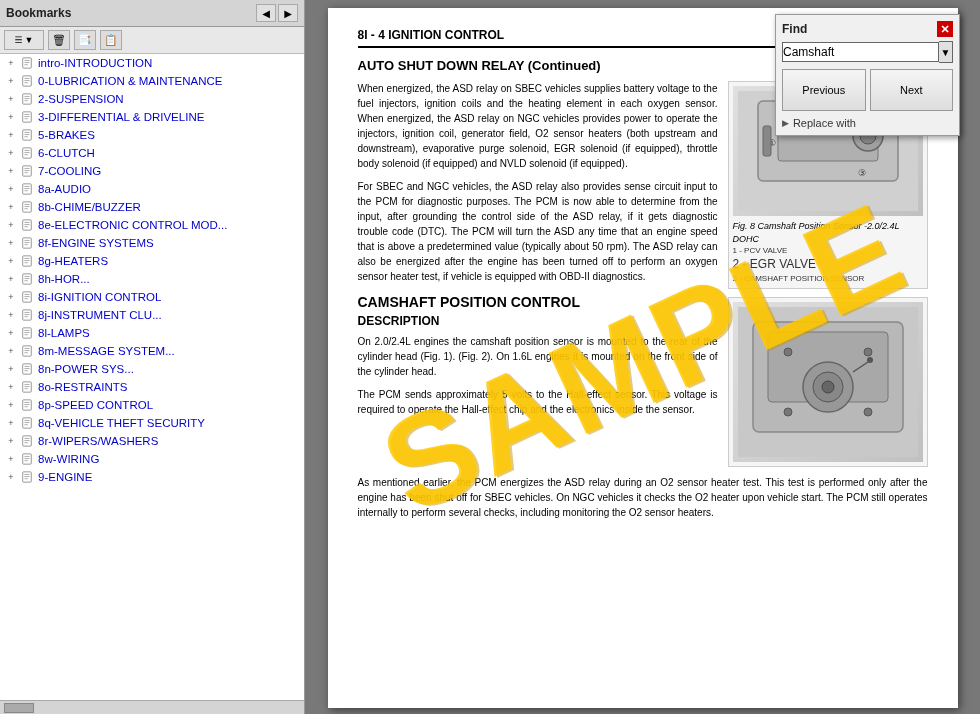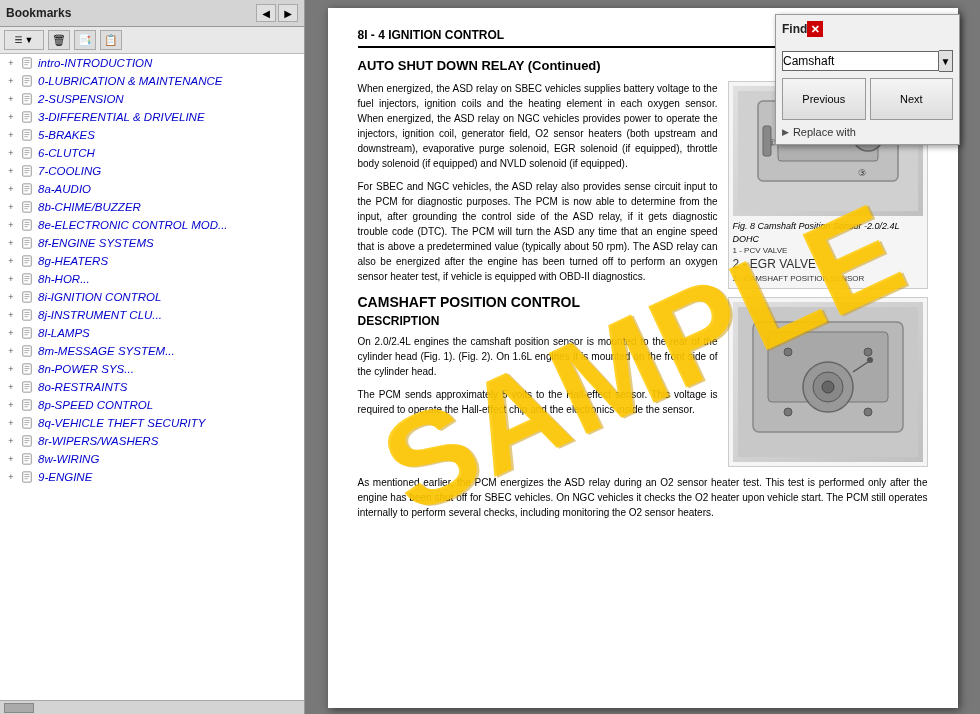--- a/index.html
+++ b/index.html
@@ -110,21 +110,20 @@
 
     .bookmark-icon svg {
       width: 12px;
       height: 12px;
     }
 
     .bookmark-label {
       color: #0000cc;
       text-decoration: none;
       font-size: 11.5px;
-      font-style: italic;
     }
 
     
     #doc-panel {
       flex: 1;
       height: 714px;
       overflow: hidden;
       position: relative;
       background: #787878;
     }
@@ -263,22 +262,23 @@
       width: 185px;
       background: #f0f0f0;
       border: 1px solid #999;
       box-shadow: 2px 2px 6px rgba(0,0,0,0.4);
       z-index: 100;
       padding: 6px;
     }
 
     #find-dialog-header {
       display: flex;
-      align-items: center;
-      margin-bottom: 13px;
+      justify-content: space-between;
+      align-items: center;
+      margin-bottom: 4px;
     }
 
     #find-dialog-title {
       font-size: 12px;
       font-weight: bold;
       color: #222;
     }
 
     #find-dialog-close {
       width: 16px;

